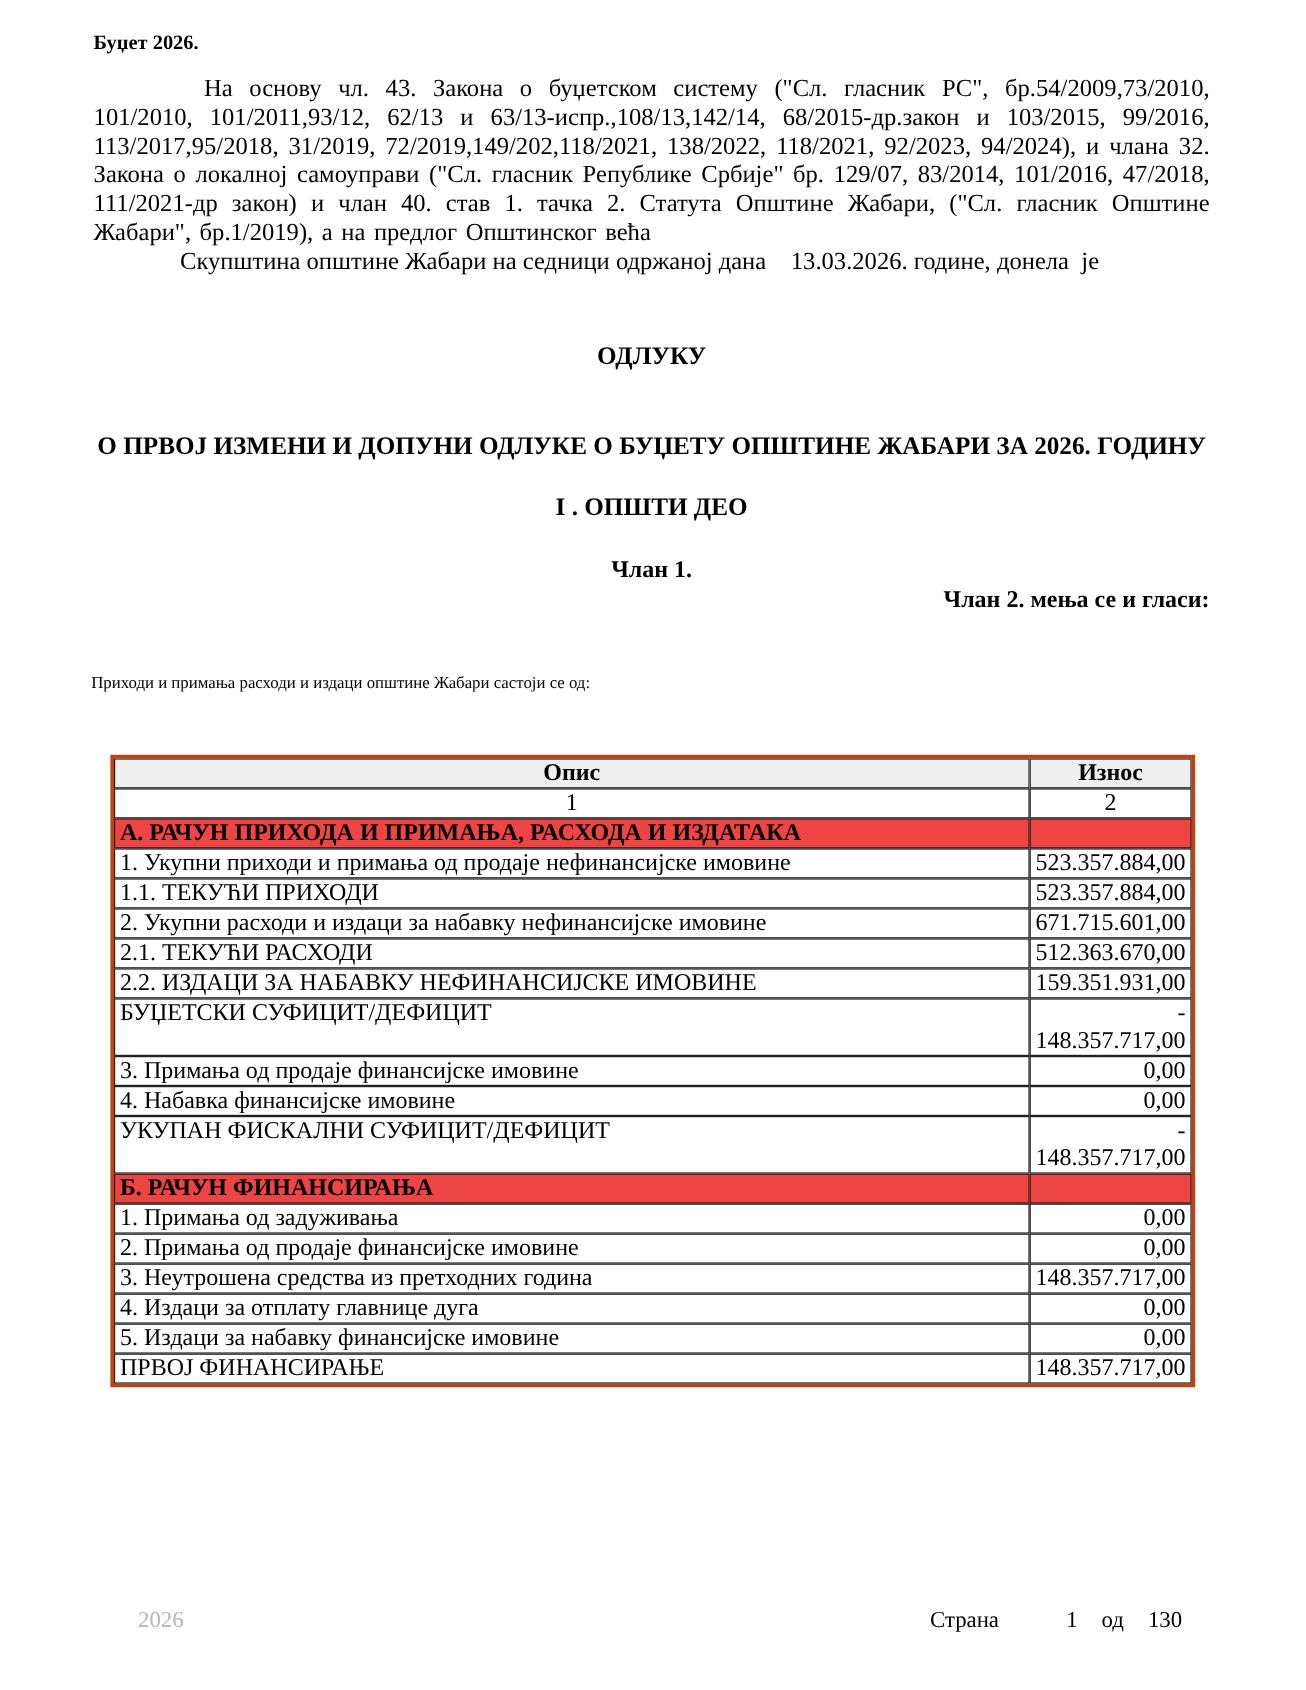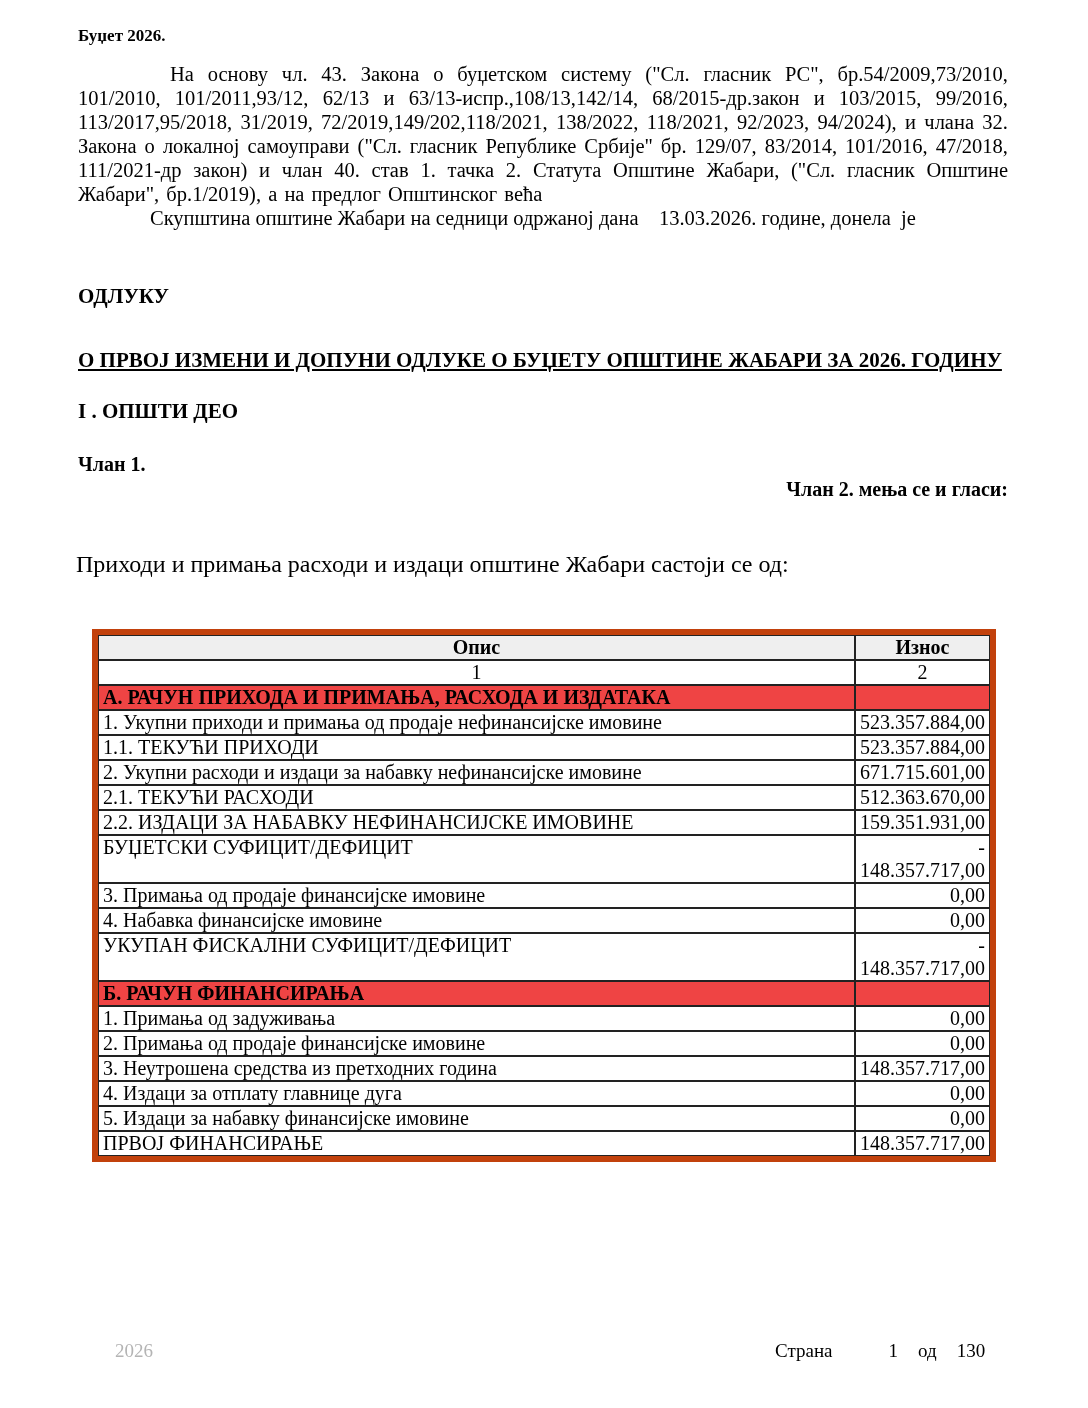--- a/index.html
+++ b/index.html
@@ -30,47 +30,47 @@
     text-indent: 92px;
     word-spacing: 2px;
   }
   .para2 {
     font-size: 20.5px;
     line-height: 24px;
     margin-left: 72px;
     white-space: pre-wrap;
   }
   .title-center {
-    text-align: left;
+    text-align: center;
     font-weight: bold;
     font-size: 21px;
   }
   .t-odluku   { margin-top: 54px; }
-  .t-main     { margin-top: 39px; text-decoration: underline; }
+  .t-main     { margin-top: 50px; }
   .t-section  { margin-top: 26px; }
   .t-clan1    { margin-top: 29px; font-size: 20px; }
   .t-clan2 {
     font-weight: bold;
     font-size: 20px;
     margin-top: 2px;
     margin-left: 60px;
     text-align: right;
   }
   .intro {
     margin-top: 50px;
-    font-size: 24px;
+    font-size: 14px;
     margin-left: -2px;
   }
   table.budget {
     margin-top: 51px;
     margin-left: 14px;
     width: 904px;
     border-collapse: separate;
     border-spacing: 0;
-    border: 6px solid #c2410c;
+    border: 3px solid #c2410c;
     font-size: 20px;
   }
   table.budget td, table.budget th {
     border: 1px solid #222;
     padding: 0 4px;
     line-height: 23px;
     vertical-align: top;
     font-weight: normal;
   }
   table.budget th { font-weight: bold; text-align: center; background: #efefef; }

